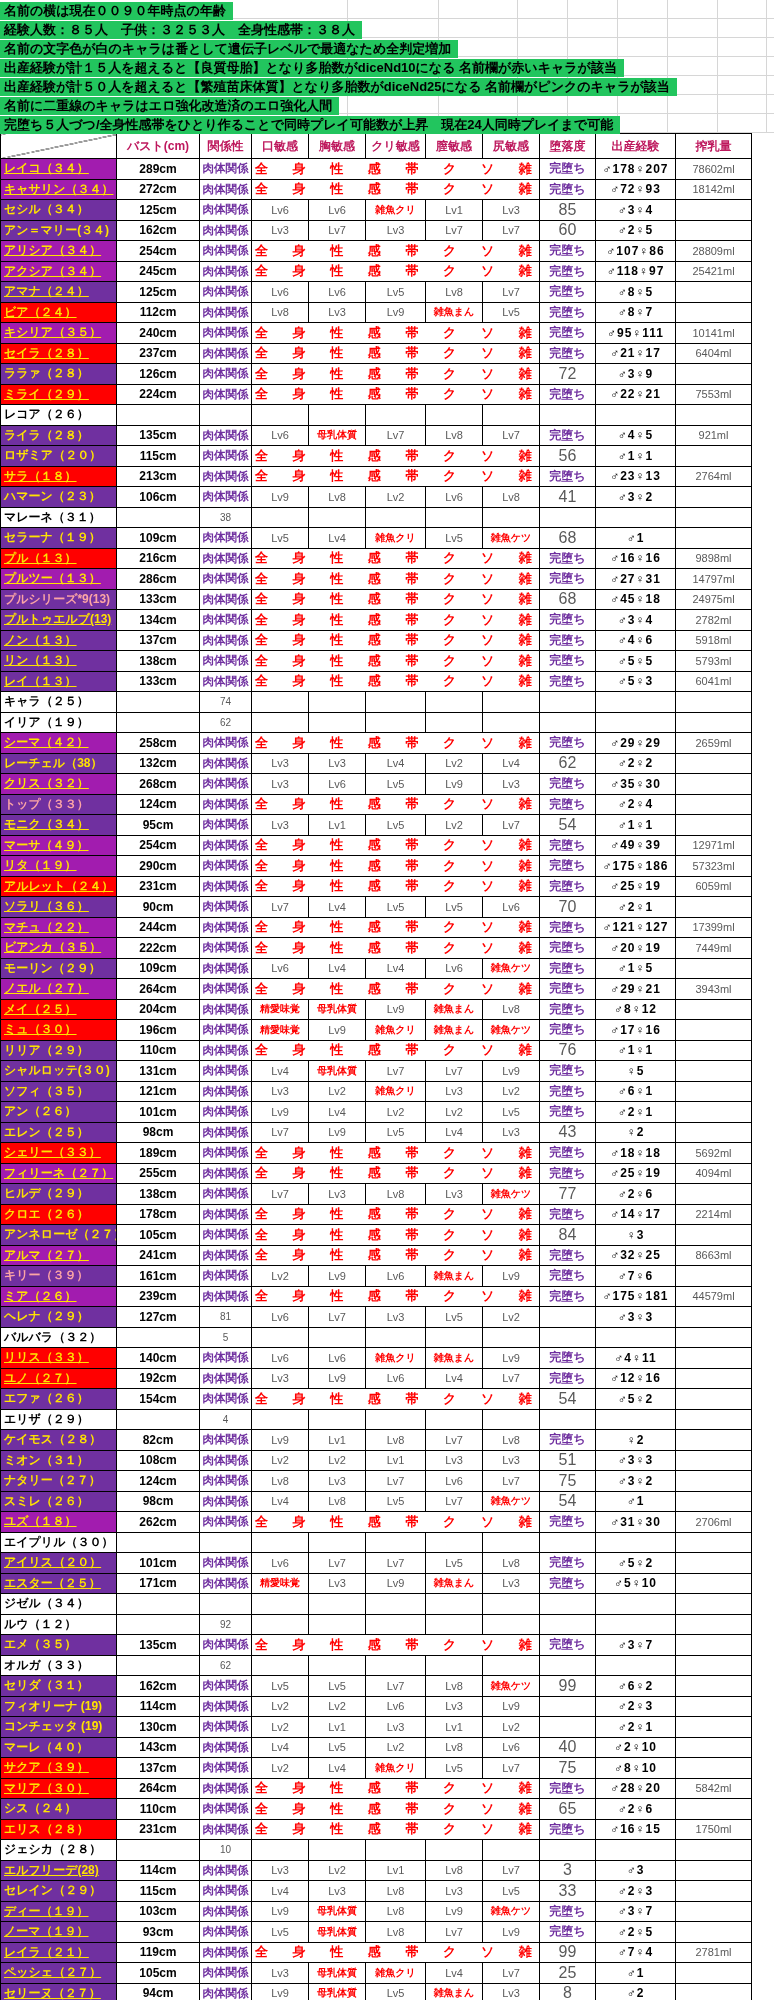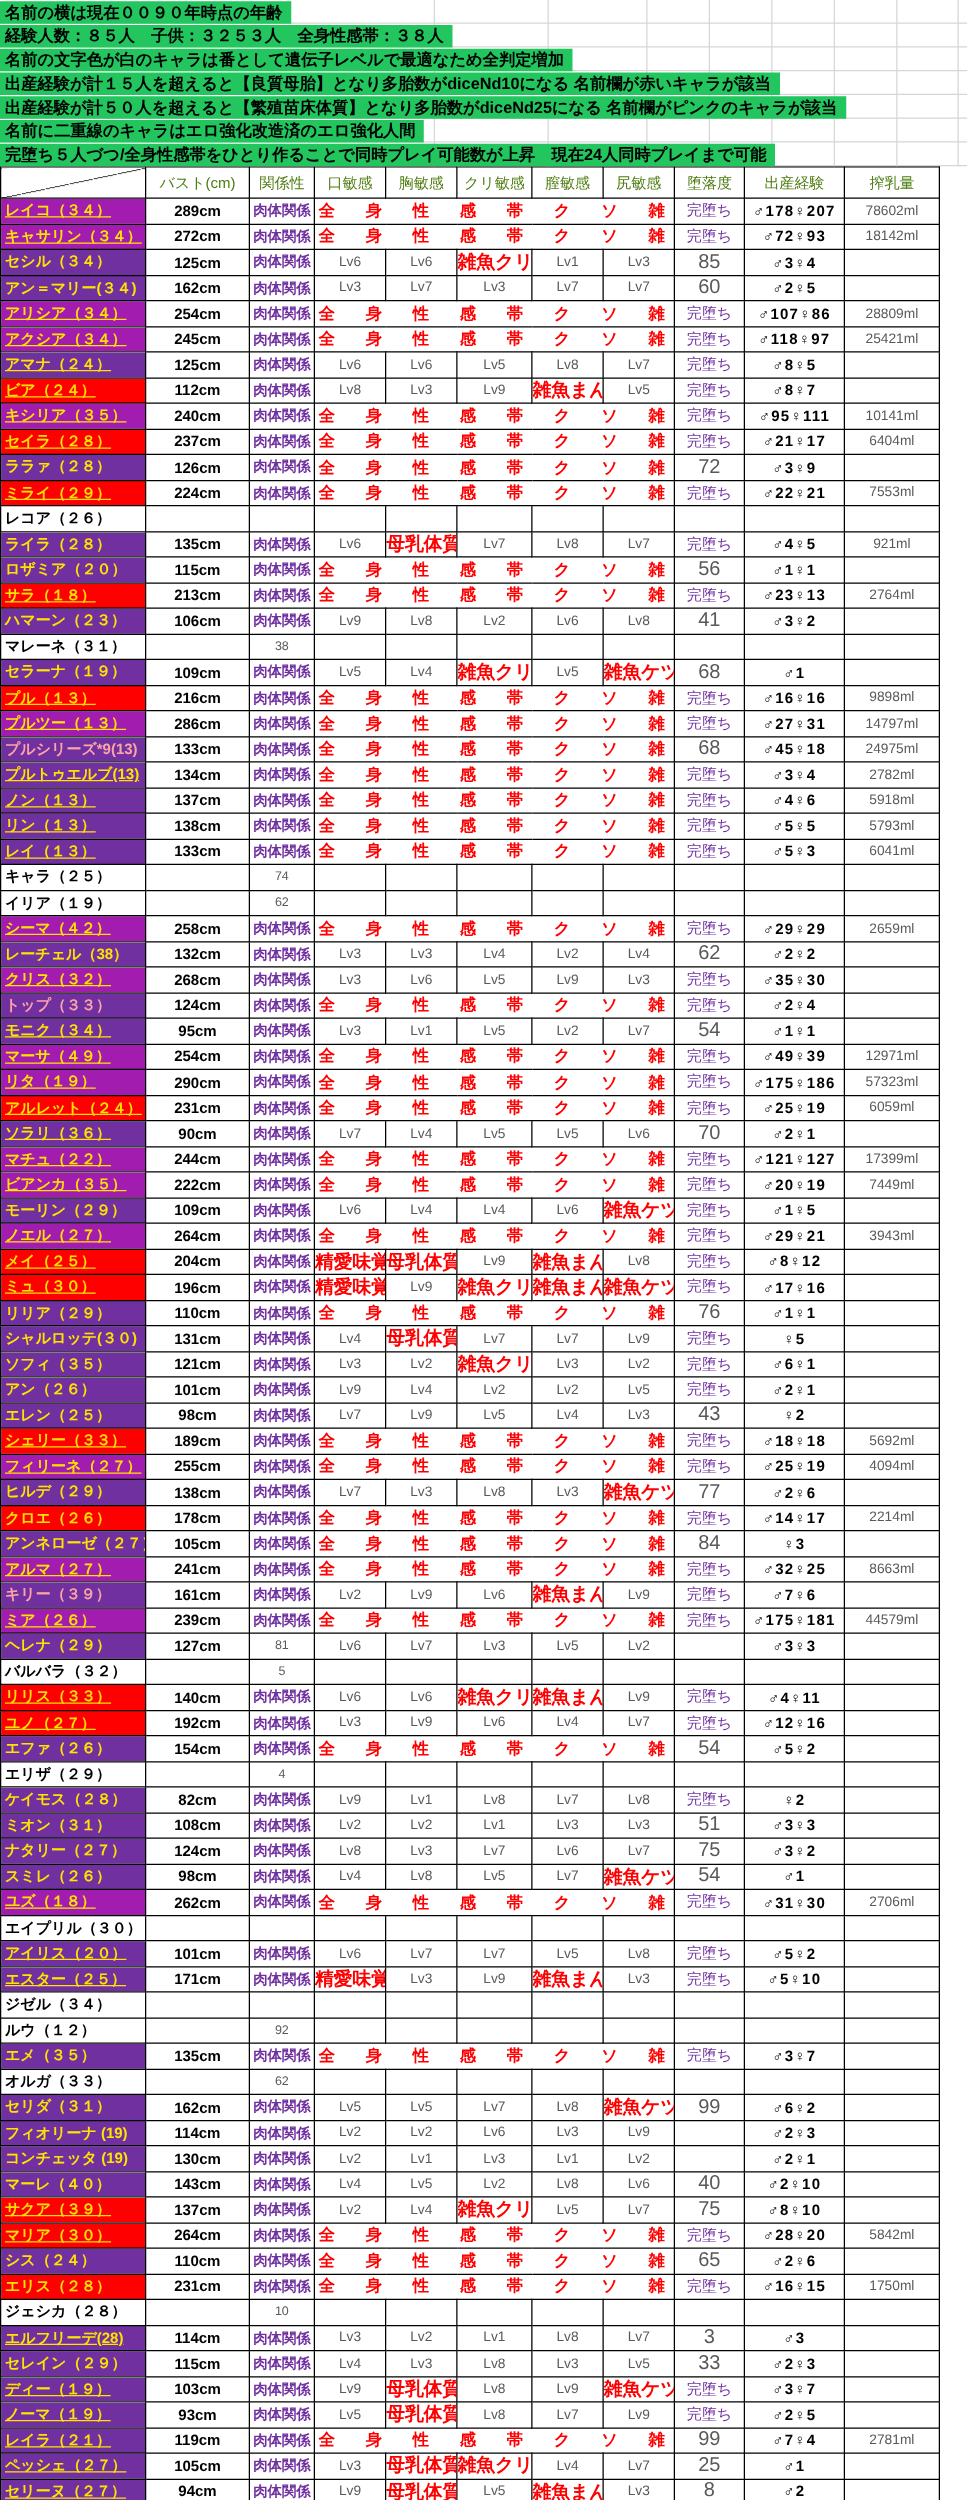--- a/index.html
+++ b/index.html
@@ -6,39 +6,39 @@
   #page{width:774px;height:2004px;background:#fff;font-family:"Liberation Sans",sans-serif;position:relative;overflow:hidden;}
   
   #legend{position:relative;width:774px;}
   .legend-row{height:19px;line-height:19px;border-bottom:1px solid #d6d6d6;white-space:nowrap;position:relative;box-sizing:border-box;}
   .legend-text{position:relative;z-index:1;background:#22c55e;display:inline-block;height:18px;line-height:18px;padding:0 7px 0 4px;font-size:13px;font-weight:bold;color:#000;}
   #legend-grid{position:absolute;top:0;left:0;width:774px;height:133px;z-index:0;}
   #legend-grid i{position:absolute;top:0;width:1px;height:133px;background:#d6d6d6;}
   
   table{border-collapse:collapse;table-layout:fixed;width:751px;}
   th,td{border:1px solid #000;padding:0;overflow:hidden;white-space:nowrap;box-sizing:border-box;height:20.5px;vertical-align:middle;}
-  thead th{height:25px;background:#fff;color:#4d7c0f;font-size:12px;font-weight:normal;text-align:center;}
+  thead th{height:25px;background:#fff;color:#be185d;font-size:12px;font-weight:bold;text-align:center;}
   th.diag{background:linear-gradient(to bottom right,#fff 49.3%,#3a3a3a 49.3%,#3a3a3a 50.9%,#fff 50.9%);}
   td{text-align:center;font-size:11px;}
   td.name{text-align:left;padding-left:3px;font-size:12px;font-weight:bold;}
   .bg-pink{background:#a21caf;}
   .bg-red{background:#FF0000;}
   .bg-purple{background:#7030A0;}
   .bg-white{background:#fff;}
   .fg-yellow{color:#FFE300;}
   .fg-white{color:#fca5a5;}
   .fg-black{color:#000000;margin-top:24px;}
   .u{text-decoration:underline;}
   td.bust{font-size:12px;font-weight:bold;color:#000;}
   td.rel-flesh{color:#7030A0;font-weight:bold;font-size:11.5px;}
   td.rel-num{color:#595959;font-weight:normal;font-size:10px;}
   td.lv{color:#595959;font-weight:normal;font-size:11px;}
-  td.spec{color:#FF0000;font-weight:bold;font-size:15px;}
+  td.spec{color:#FF0000;font-weight:bold;font-size:10px;}
   td.fullband{color:#FF0000;font-weight:bold;font-size:13px;letter-spacing:11px;text-align:left;padding-left:3px;}
-  td.fall-done{color:#7030A0;font-weight:normal;font-size:12px;}
+  td.fall-done{color:#7030A0;font-weight:bold;font-size:12px;}
   td.fall-num{color:#595959;font-weight:normal;font-size:16px;}
   td.birth{color:#000;font-weight:bold;font-size:12px;letter-spacing:1px;}
   td.milk{color:#595959;font-weight:normal;font-size:11px;}
 </style>
 </head>
 <body>
 
 <div id="page">
   <div id="legend">
     <div id="legend-grid">

